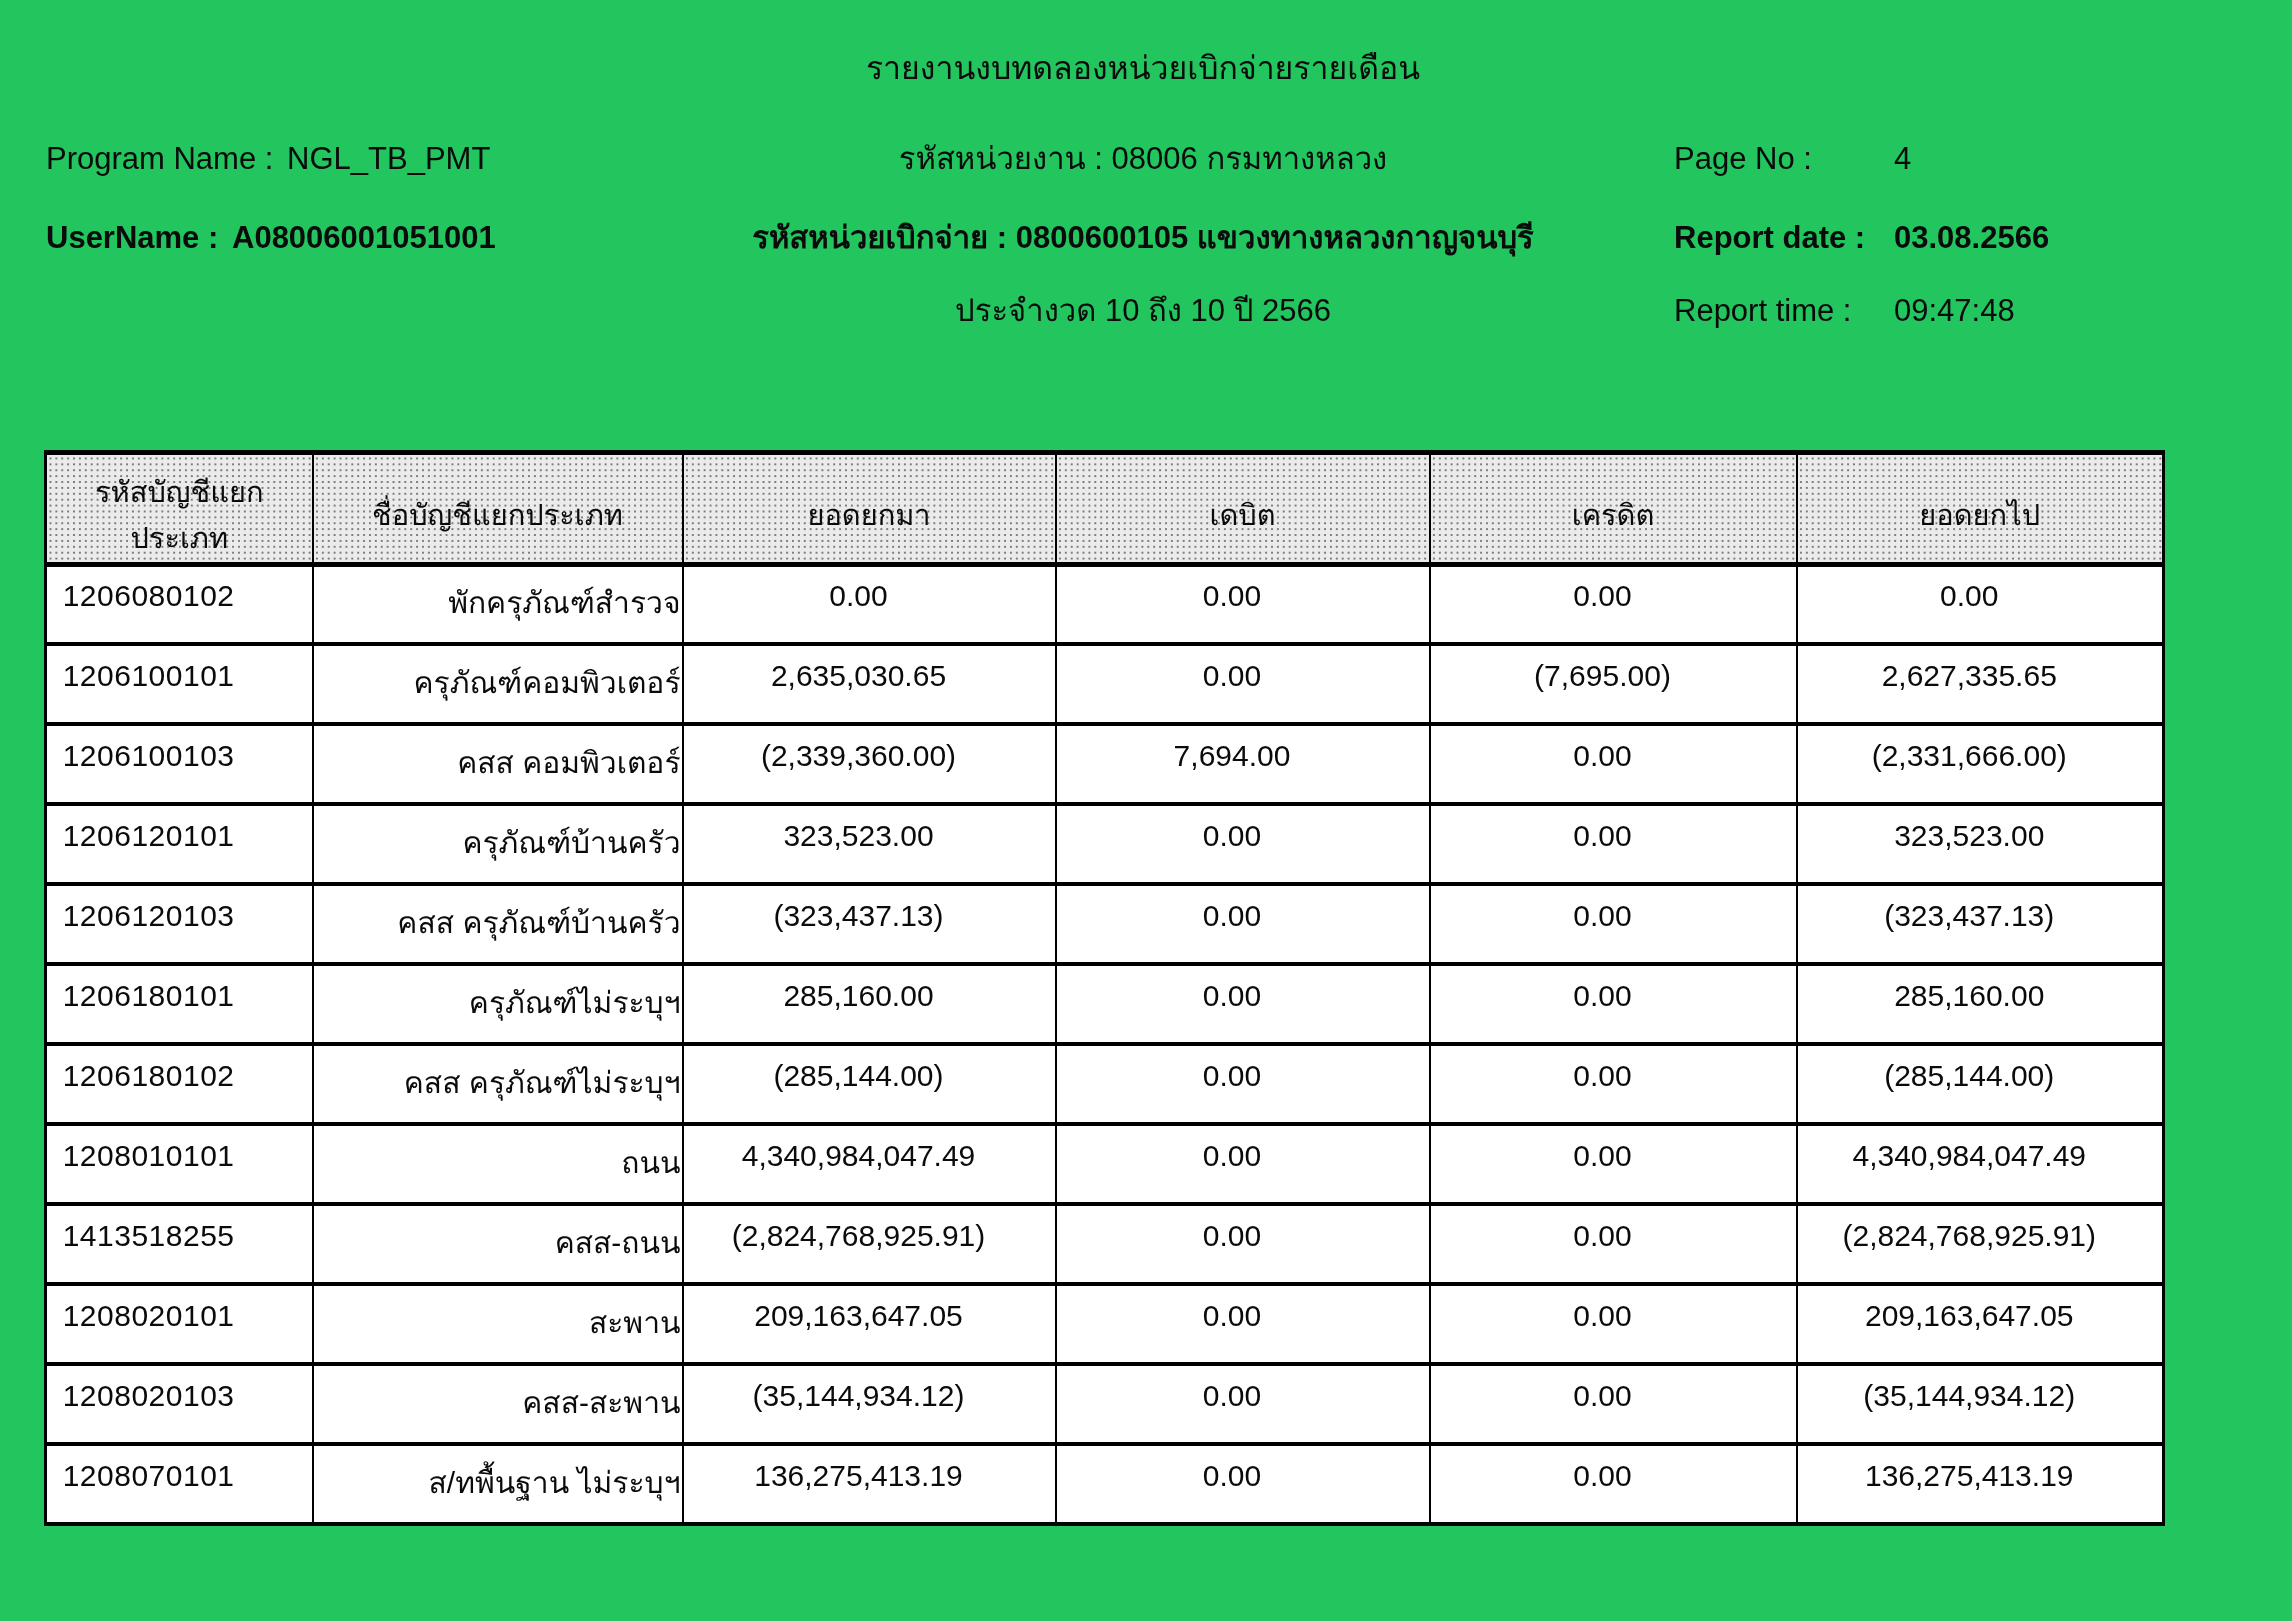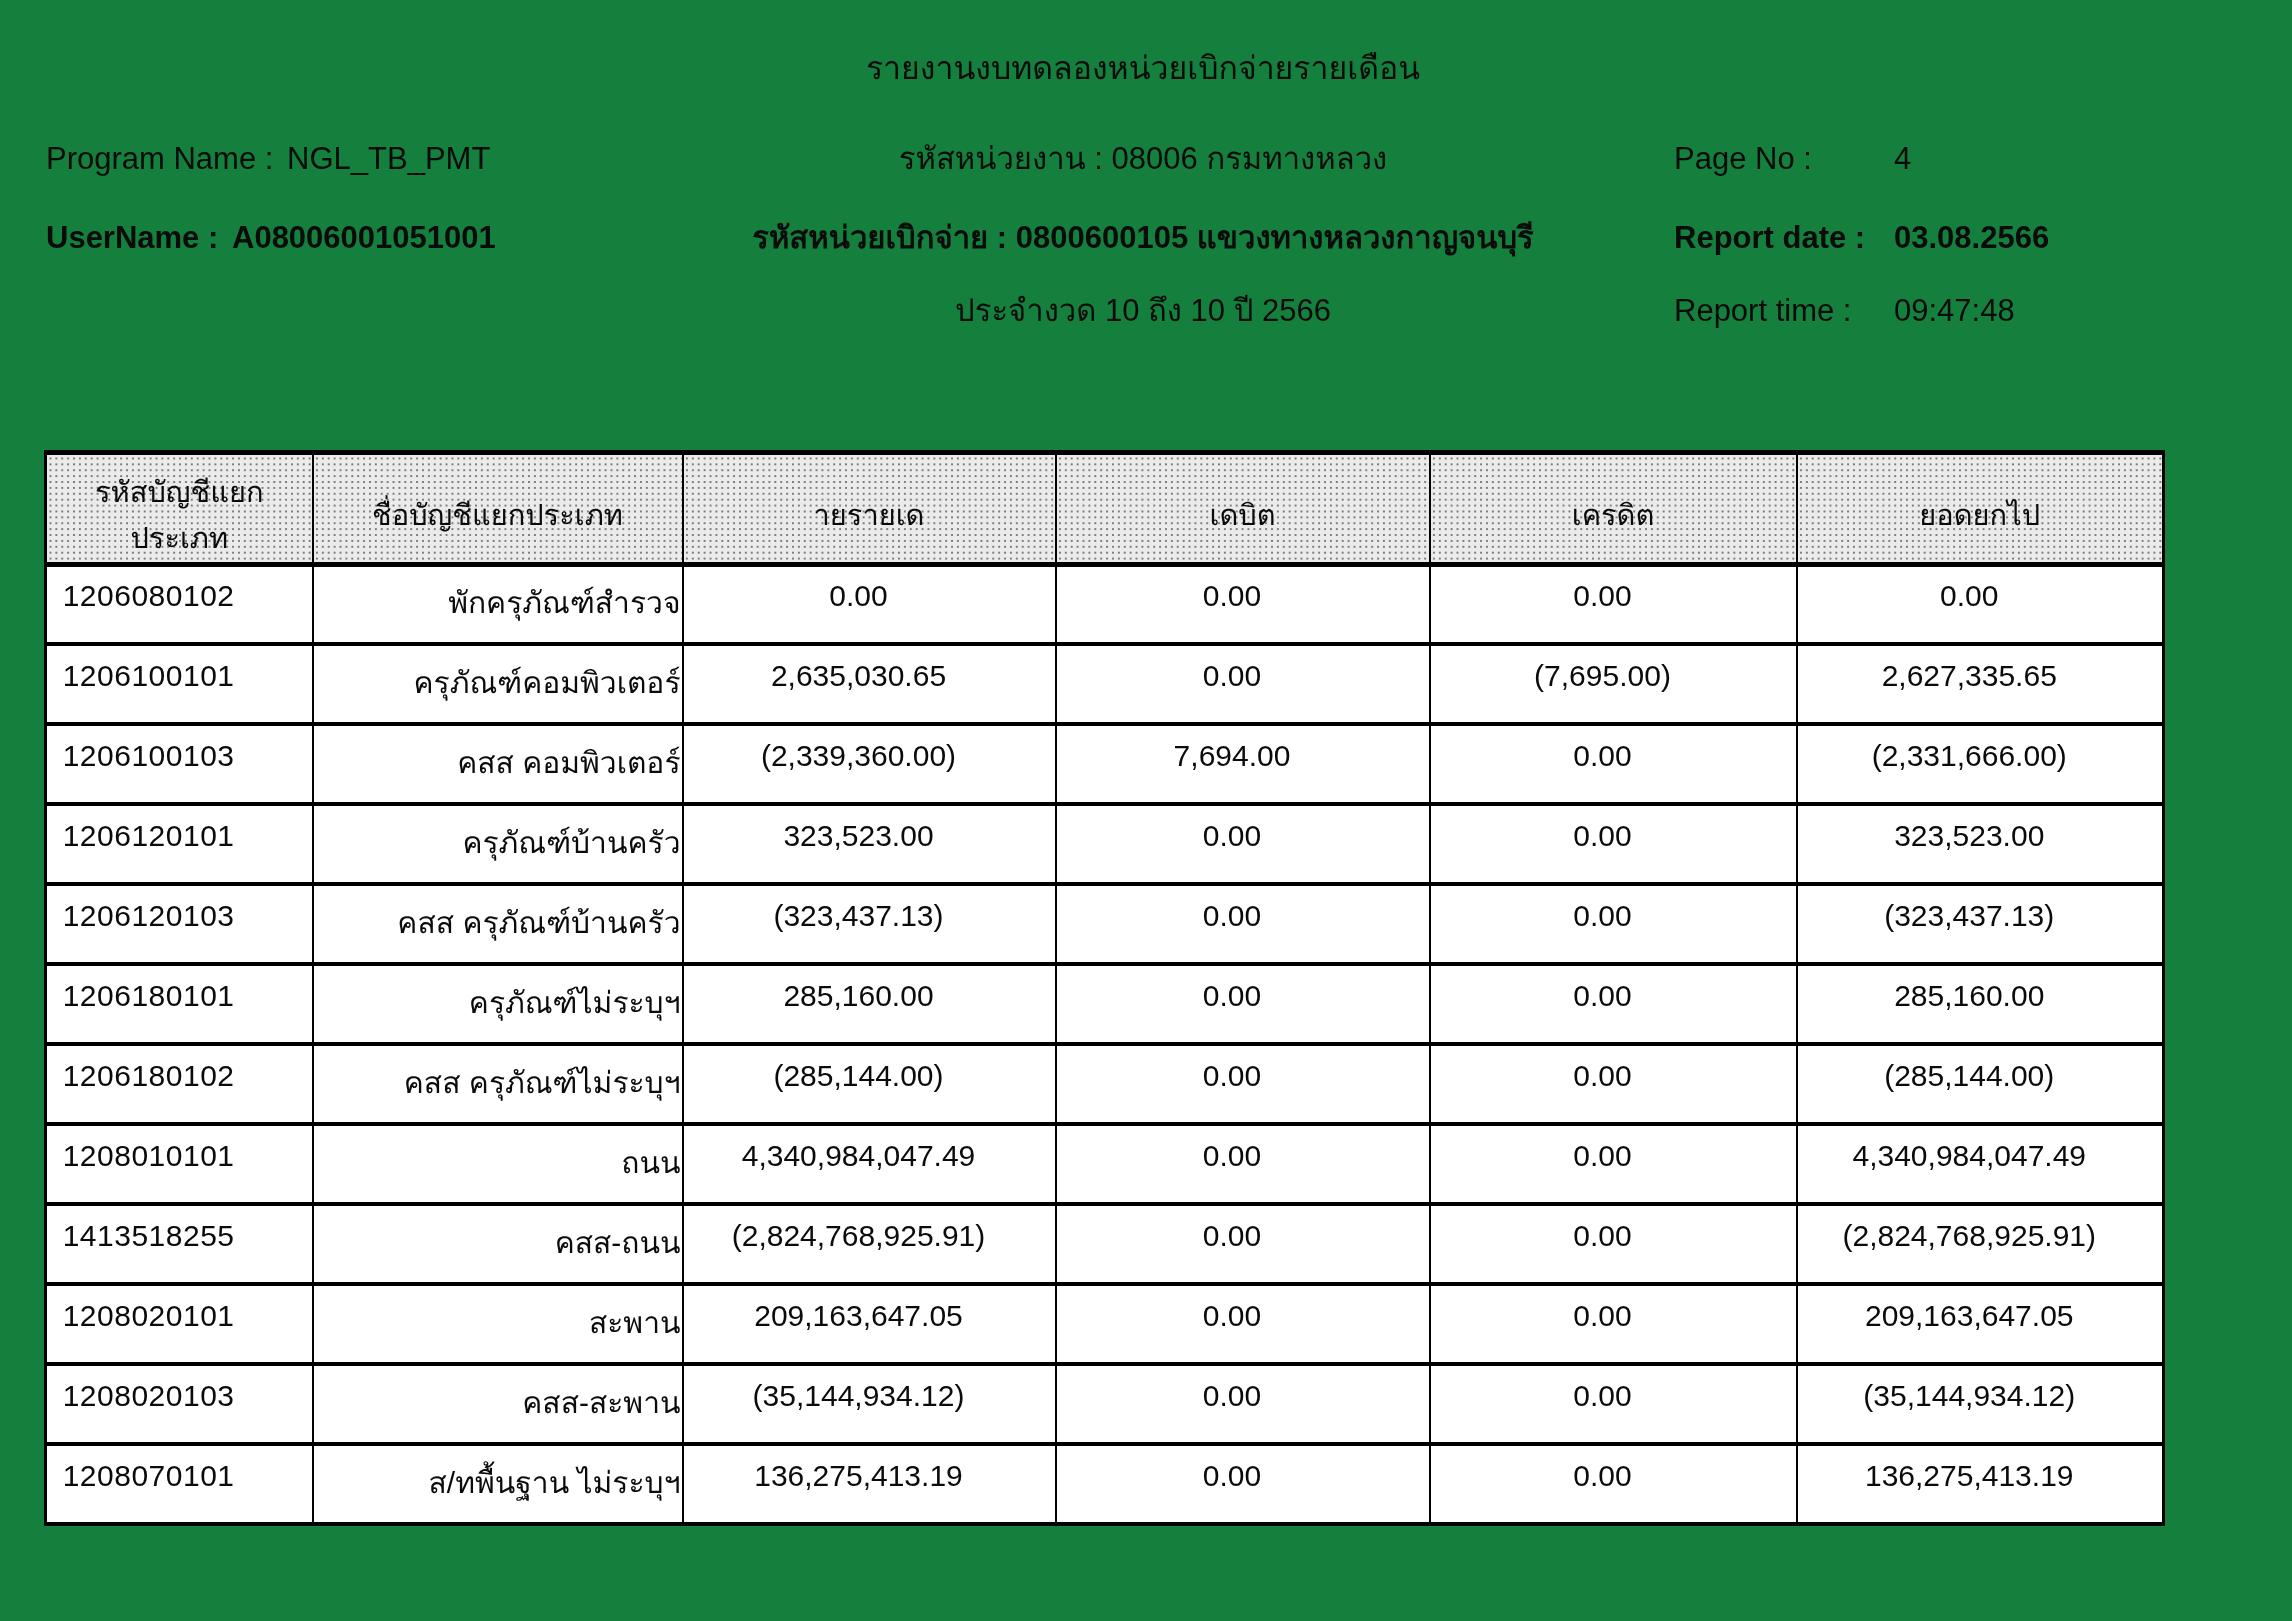--- a/index.html
+++ b/index.html
@@ -4,21 +4,21 @@
 <style>
   html, body {
     margin: 0;
     padding: 0;
     background: #ffffff;
   }
   .page {
     position: relative;
     width: 2293px;
     height: 1621px;
-    background: #15803d;
+    background: #22c55e;
     color: #0b0b0b;
     font-family: "Liberation Sans", sans-serif;
     overflow: hidden;
   }
   
   .hline {
     position: absolute;
     white-space: nowrap;
     font-size: 31px;
     line-height: 1.1;
@@ -115,21 +115,21 @@
           <col style="width:370px">
           <col style="width:373px">
         <col style="width:374px">
           <col style="width:367px">
           <col style="width:367px">
       </colgroup>
       <thead>
         <tr>
           <th>รหัสบัญชีแยกประเภท</th>
           <th>ชื่อบัญชีแยกประเภท</th>
-          <th>ายรายเด</th>
+          <th>ยอดยกมา</th>
           <th>เดบิต</th>
           <th>เครดิต</th>
           <th>ยอดยกไป</th>
         </tr>
       </thead>
       <tbody>
         <tr>
           <td class="c-code">1206080102</td>
           <td class="c-name">พักครุภัณฑ์สำรวจ</td>
           <td class="c-num">0.00</td>

